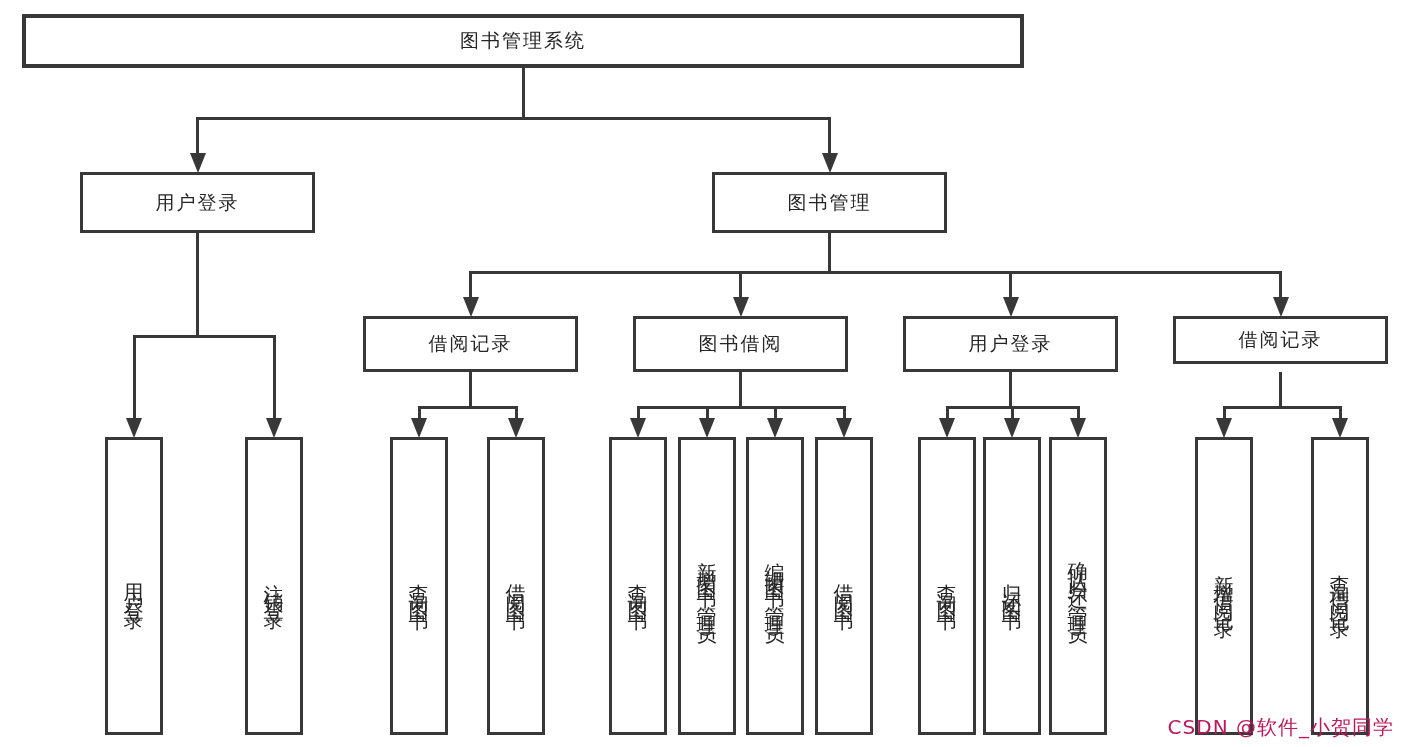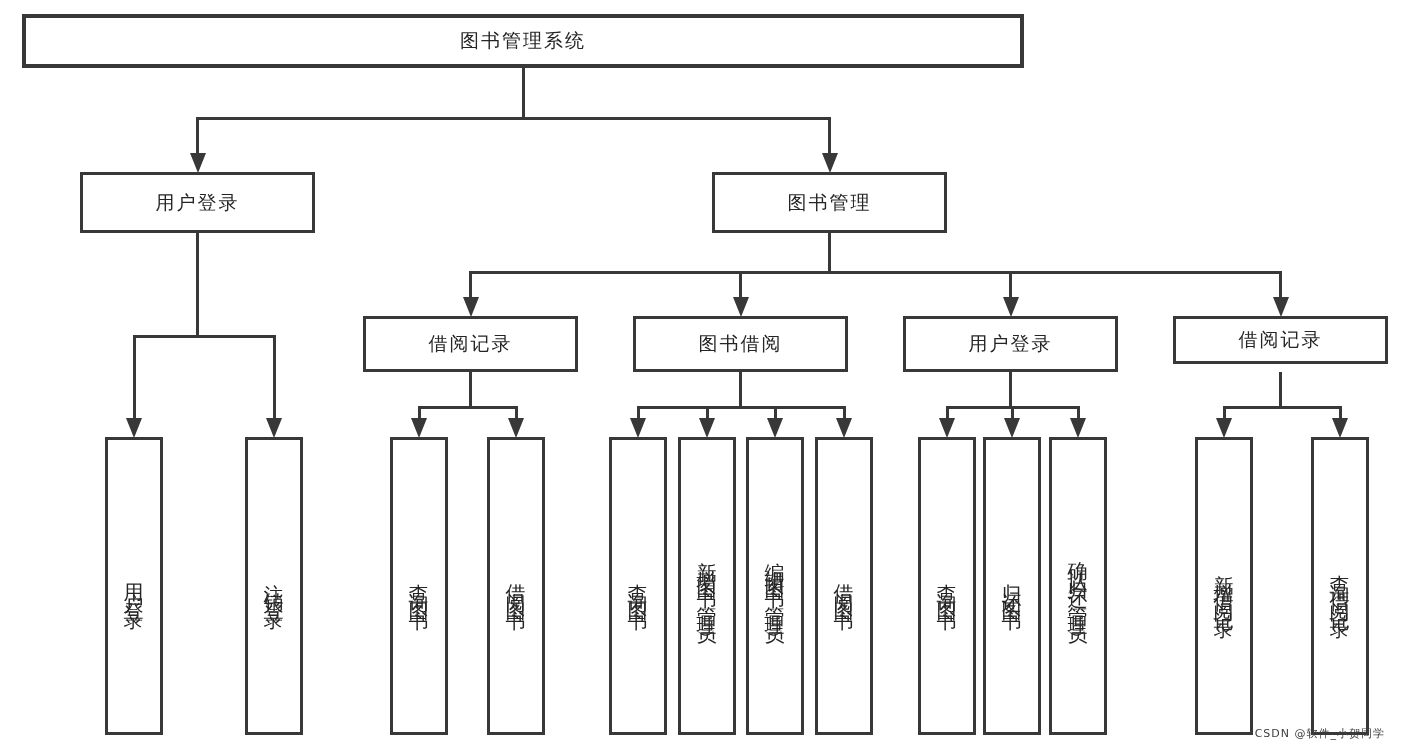--- a/index.html
+++ b/index.html
@@ -42,24 +42,24 @@
   .arrow{
     position:absolute;
     width:0;height:0;
     border-left:8px solid transparent;
     border-right:8px solid transparent;
     border-top:20px solid #383838;
     z-index:1;
   }
   .watermark{
     position:absolute;
-    right:20px;
+    right:11px;
     bottom:6px;
-    font-size:11px;
-    color:#404040;
+    font-size:20px;
+    color:#be185d;
     letter-spacing:1px;
     z-index:5;
     white-space:nowrap;
   }
 </style>
 </head>
 <body>
 
 <div id="canvas">
   <span class="watermark">CSDN @软件_小贺同学</span>

